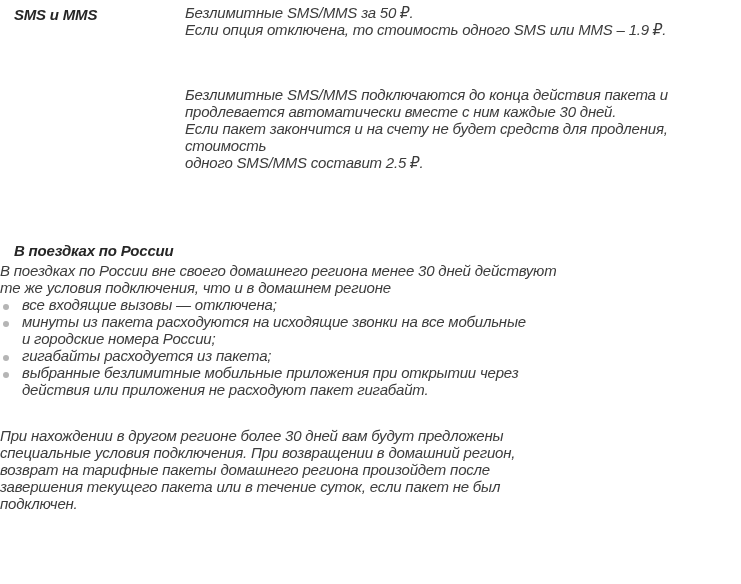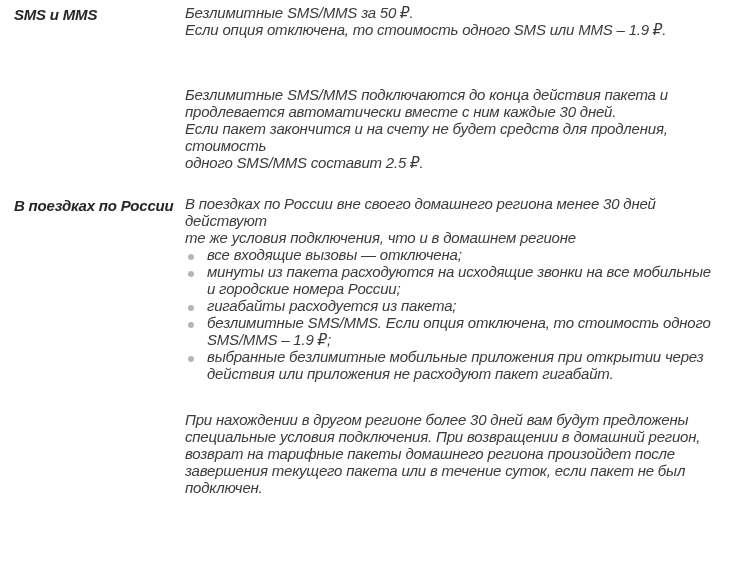--- a/index.html
+++ b/index.html
@@ -15,21 +15,21 @@
     background: var(--background);
     font-family: "Liberation Sans", "DejaVu Sans", sans-serif;
     overflow: hidden;
   }
   .page {
     width: 741px;
     height: 584px;
     padding-top: 4px;
   }
   .row { display: flex; align-items: flex-start; font-style: italic; }
-  .row + .row { margin-top: 24px; }
+  .row + .row { margin-top: 69px; flex-direction: column; }
   .row-label {
     width: 185px;
     min-width: 185px;
     padding-left: 14px;
     font-size: 15px;
     font-weight: bold;
     line-height: 22px;
     color: var(--label_text);
     letter-spacing: -0.2px;
     white-space: nowrap;
@@ -92,25 +92,20 @@
           <span class="bullet-dot"></span>
           <span class="bullet-text">минуты из пакета расходуются на исходящие звонки на все мобильные
 и городские номера России;</span>
         </li>
         <li class="bullet-item">
           <span class="bullet-dot"></span>
           <span class="bullet-text">гигабайты расходуется из пакета;</span>
         </li>
         <li class="bullet-item">
           <span class="bullet-dot"></span>
-          <span class="bullet-text">безлимитные SMS/MMS. Если опция отключена, то стоимость одного
-SMS/MMS – 1.9 ₽;</span>
-        </li>
-        <li class="bullet-item">
-          <span class="bullet-dot"></span>
           <span class="bullet-text">выбранные безлимитные мобильные приложения при открытии через
 действия или приложения не расходуют пакет гигабайт.</span>
         </li>
       </ul>
 
       <div class="para spaced-md">При нахождении в другом регионе более 30 дней вам будут предложены
 специальные условия подключения. При возвращении в домашний регион,
 возврат на тарифные пакеты домашнего региона произойдет после
 завершения текущего пакета или в течение суток, если пакет не был
 подключен.</div>

